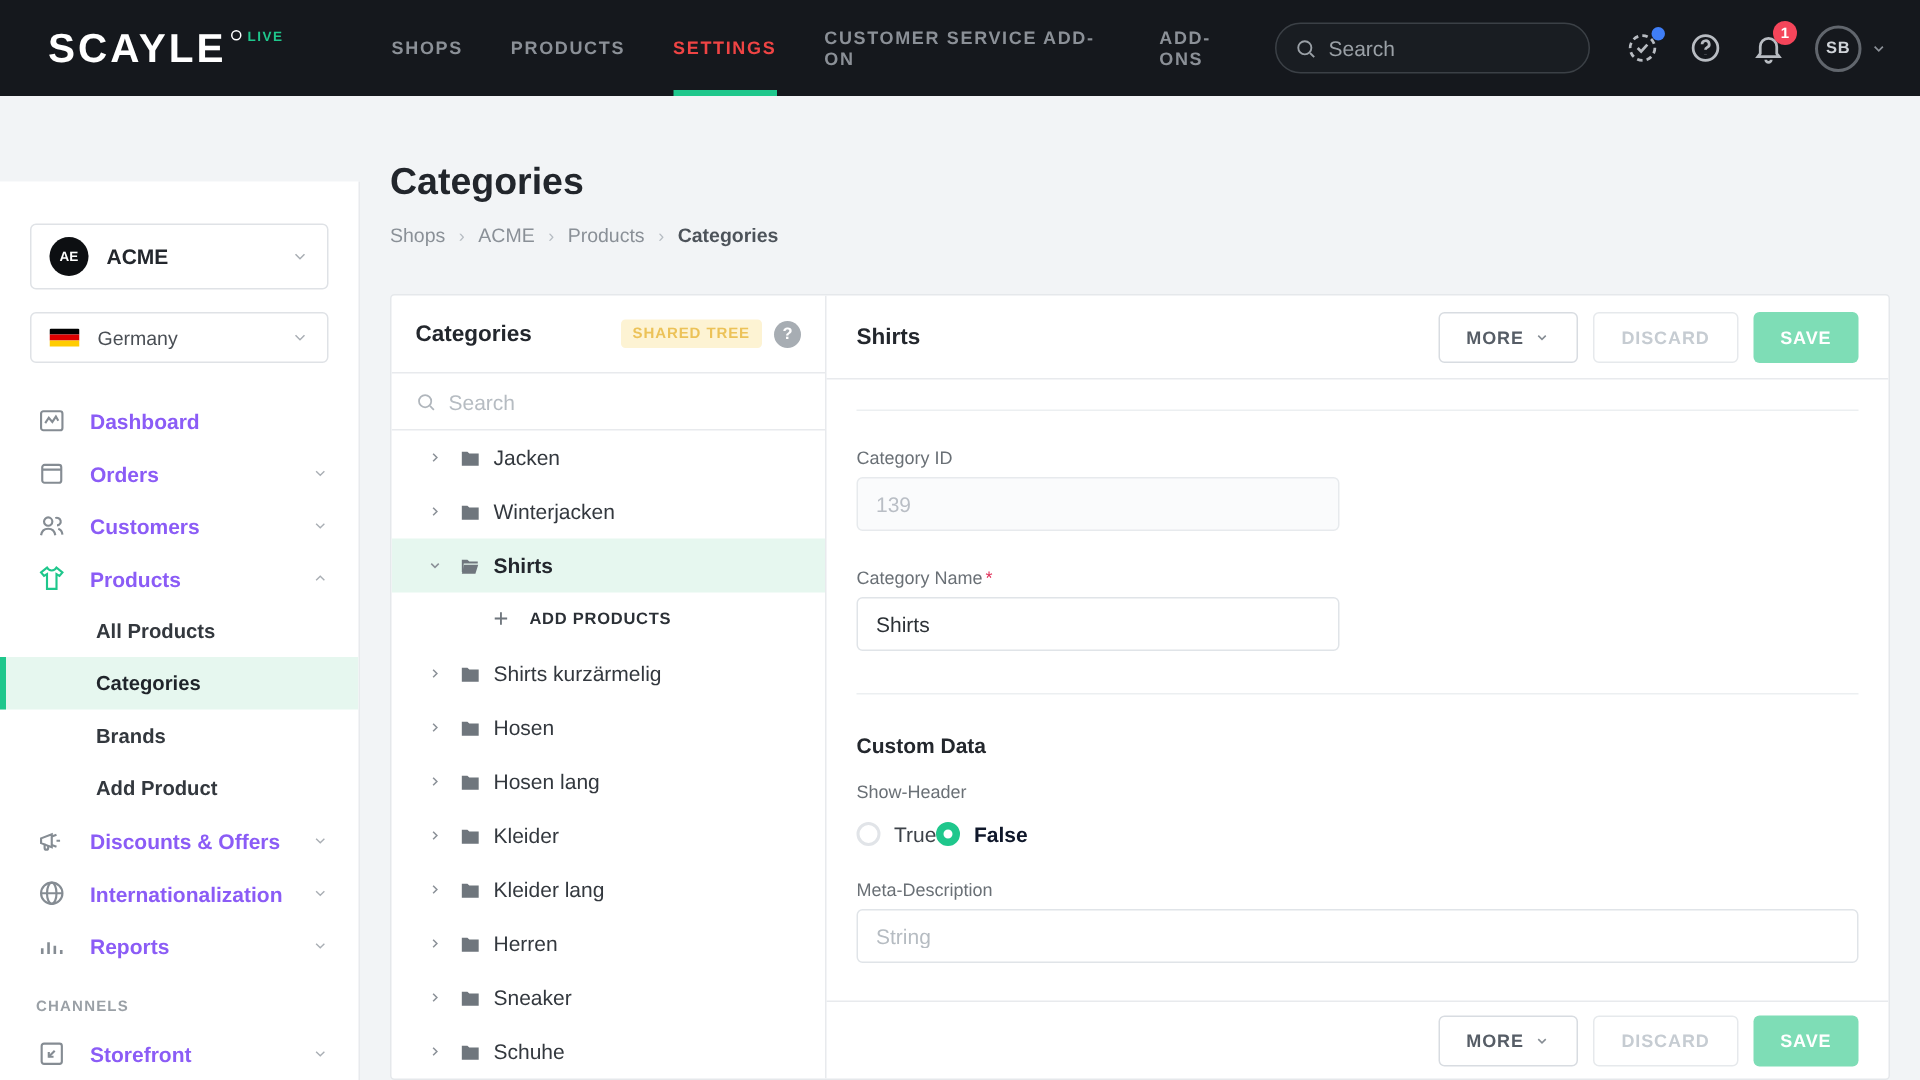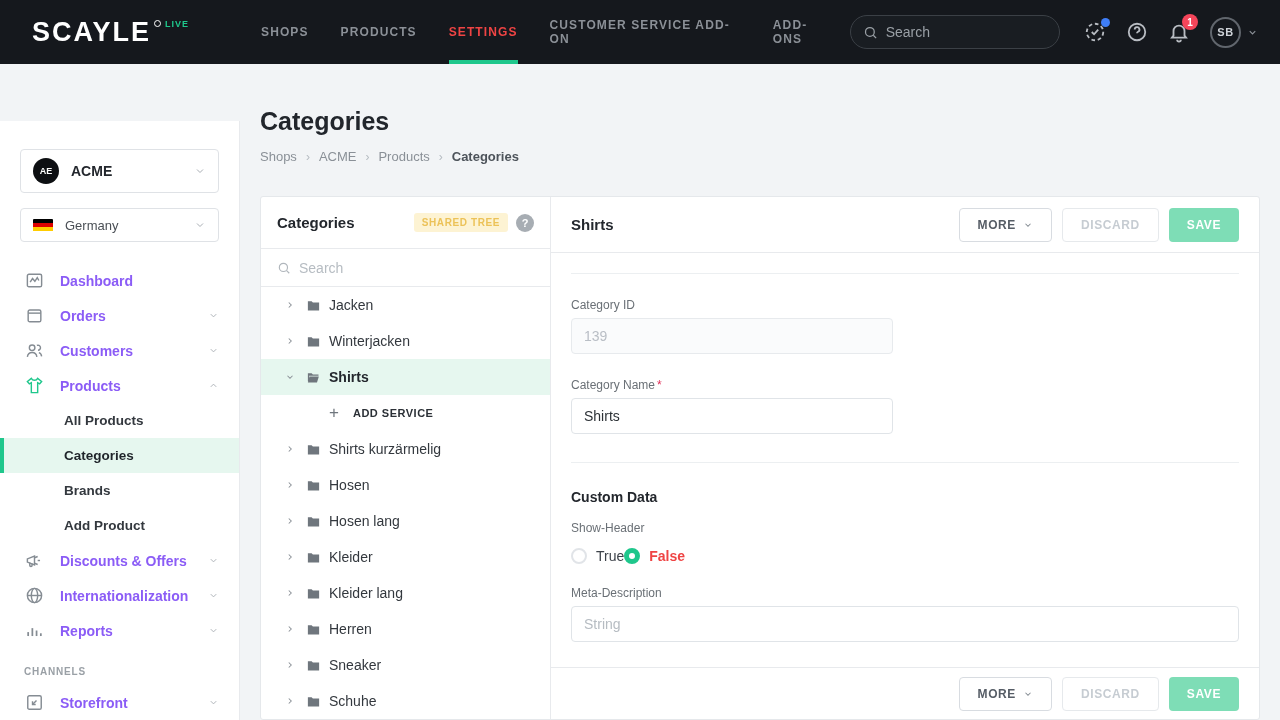--- a/index.html
+++ b/index.html
@@ -105,21 +105,21 @@
   .text-input.full { width:100%; }
   .text-input:disabled { background:#fafbfc; color:#b9bec5; border-color:#e7eaed; }
   .text-input::placeholder { color:#b6bcc2; }
   .custom-title { margin-top:26px; font-size:14px; font-weight:700; color:#23272d; }
   .lbl-show-header { margin-top:16px; }
   .radio-row { margin-top:13px; display:flex; align-items:center; }
   .radio-opt { display:flex; align-items:center; gap:9px; cursor:pointer; }
   .radio-circle { width:16px; height:16px; border-radius:50%; background:#fff; border:2px solid #e1e4e8; }
   .radio-opt.checked .radio-circle { border:5px solid var(--accent-green,#1fc78c); }
   .radio-opt .radio-label { font-size:14px; color:#3d4249; }
-  .radio-opt.checked .radio-label { font-weight:700; color:#ef4444; }
+  .radio-opt.checked .radio-label { font-weight:700; color:#0f172a; }
   .detail-footer { height:52px; border-top:1px solid #e8eaed; display:flex; align-items:center; justify-content:flex-end; padding:0 20px; }
 </style>
 </head>
 <body>
 
 <div class="topnav">
   <div class="logo">
     <span class="logo-text">SCAYLE</span>
     <span class="logo-ring"></span>
     <span class="logo-live">LIVE</span>
@@ -394,21 +394,21 @@
             <span class="t-folder">
                 <svg width="15" height="15" viewBox="0 0 24 24" fill="currentColor">
                   <path d="M3 5h6l2 2h9v2H5v9H3z"></path>
                   <path d="M5.5 10.5h15L17.5 20H3z"></path>
                 </svg>
               </span>
             <span class="t-label">Shirts</span>
           </div>
           <div class="add-row">
             <span class="plus">+</span>
-            <span class="add-label">ADD SERVICE</span>
+            <span class="add-label">ADD PRODUCTS</span>
           </div>
           <div class="tree-row">
             <span class="t-chevron">
                 <svg width="10" height="10" viewBox="0 0 24 24" fill="none" stroke="currentColor" stroke-width="2.5">
                   <polyline points="9 6 15 12 9 18"></polyline>
                 </svg>
               </span>
             <span class="t-folder">
                 <svg width="15" height="15" viewBox="0 0 24 24" fill="currentColor">
                   <path d="M3 5h6l2 2h10v13H3z"></path>

